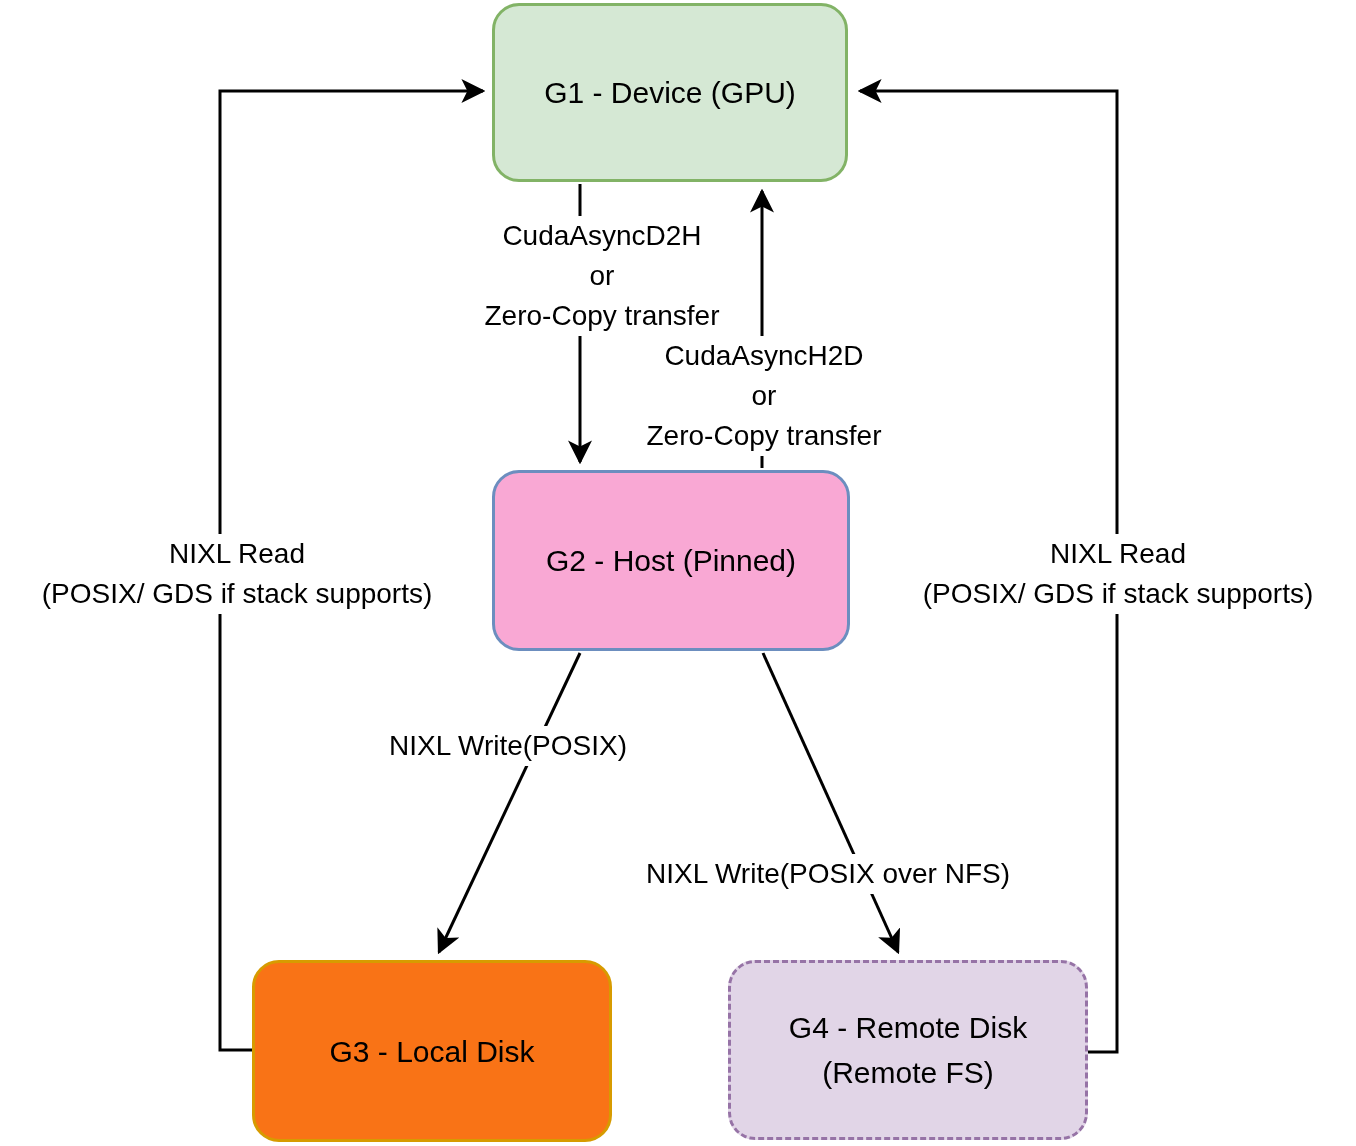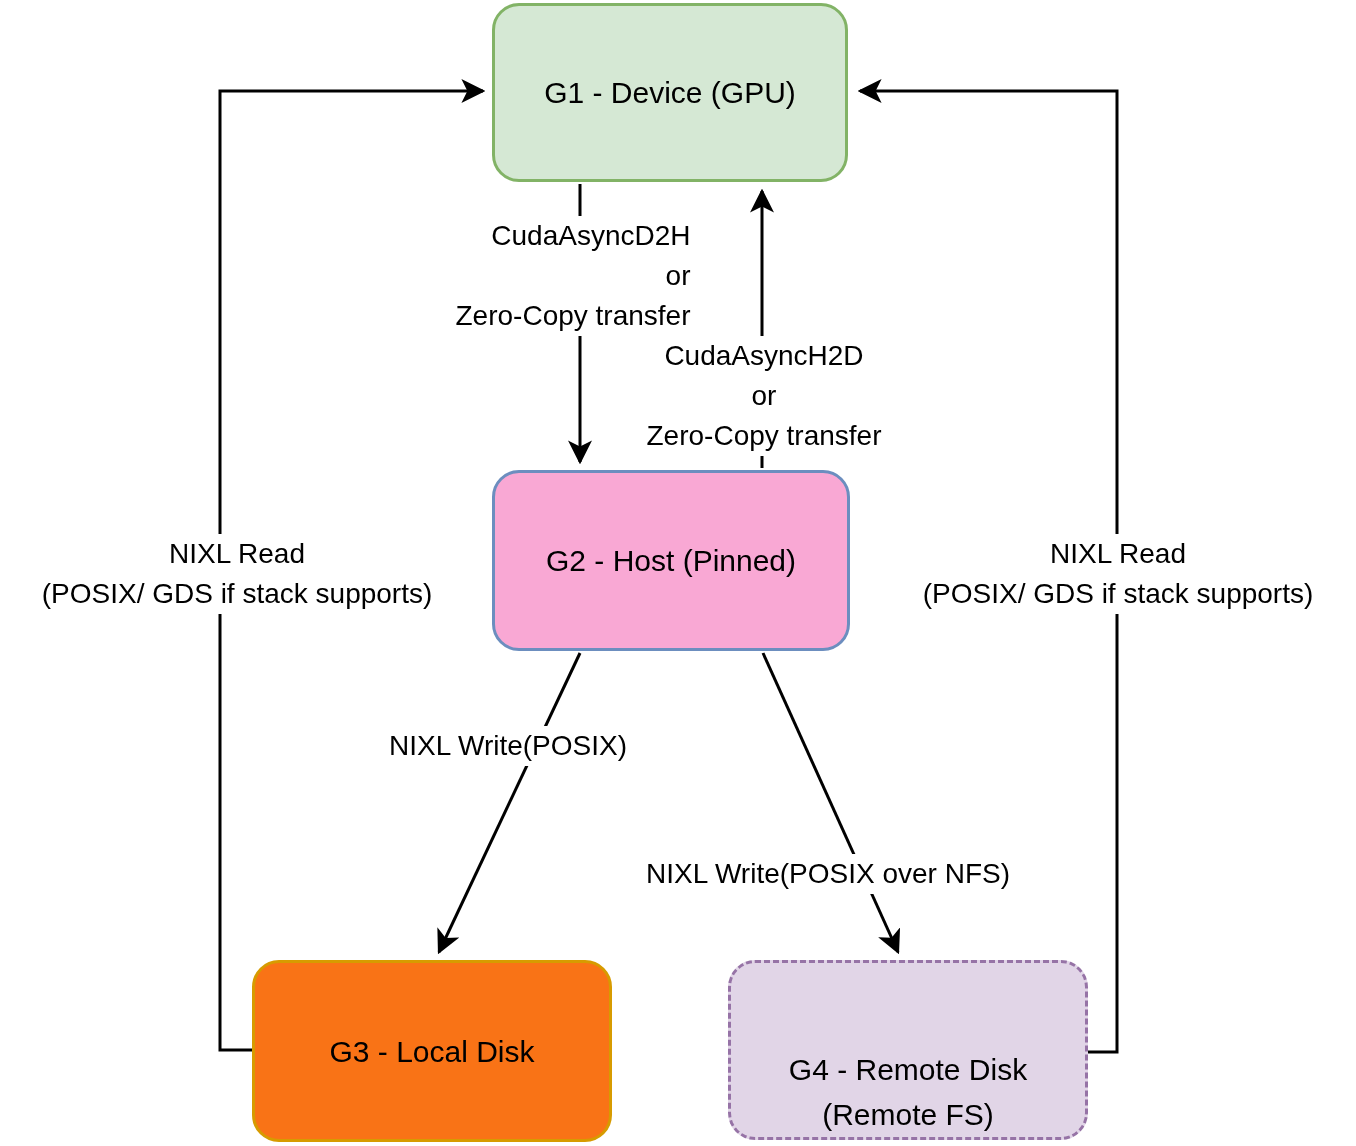--- a/index.html
+++ b/index.html
@@ -47,34 +47,34 @@
   .node-g2 {
     left: 492px; top: 470px; width: 358px; height: 181px;
     background: #f9a8d4; border: 3px solid #6c8ebf;
   }
   .node-g3 {
     left: 252px; top: 960px; width: 360px; height: 182px;
     background: #f97316; border: 3px solid #d79b00;
   }
   .node-g4 {
     left: 728px; top: 960px; width: 360px; height: 180px;
-    background: #e1d5e7; border: 3px dashed #9673a6; align-items: flex-end;
+    background: #e1d5e7; border: 3px dashed #9673a6;
   }
   .edge-label {
     position: absolute;
     transform: translateX(-50%);
     background: #ffffff;
     text-align: center;
     font-size: 28px;
     line-height: 40px;
     white-space: nowrap;
     padding: 0 3px;
     z-index: 1;
   }
-  .label-d2h       { left: 573px;  top: 216px; text-align: right; }
+  .label-d2h       { left: 602px;  top: 216px; }
   .label-h2d       { left: 764px;  top: 336px; }
   .label-read-left { left: 237px;  top: 534px; }
   .label-read-right{ left: 1118px; top: 534px; }
   .label-wr-posix  { left: 508px;  top: 726px; }
   .label-wr-nfs    { left: 828px;  top: 854px; }
 </style>
 </head>
 <body>
 
 <div class="canvas">

